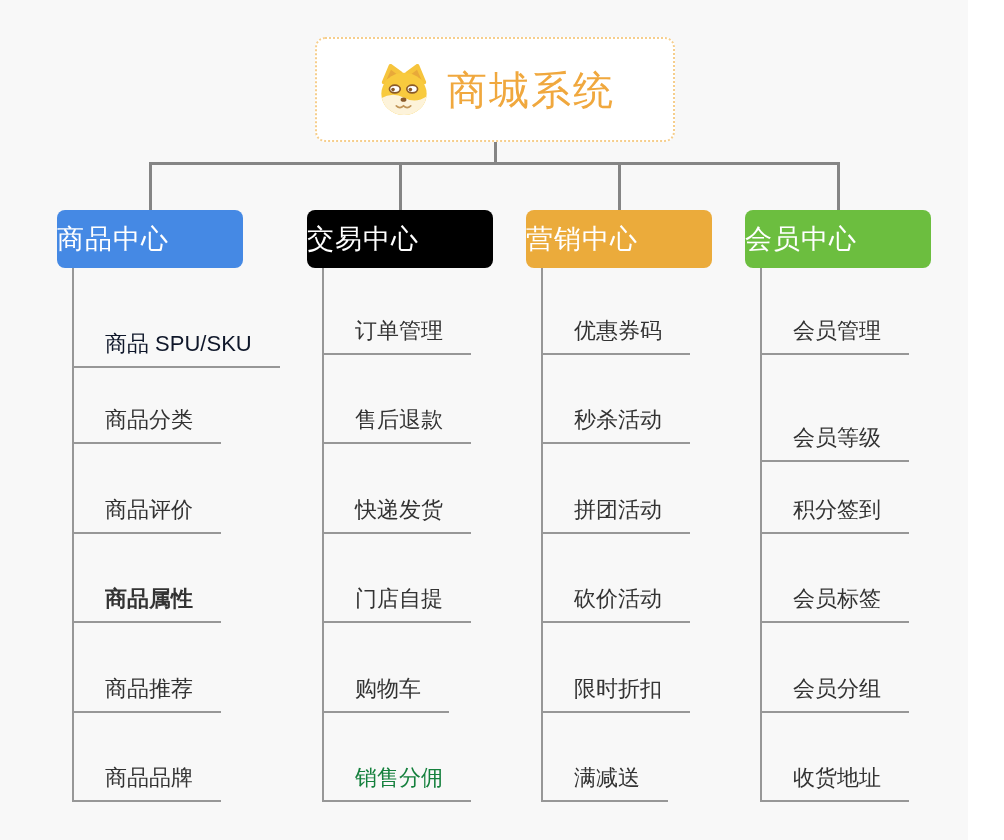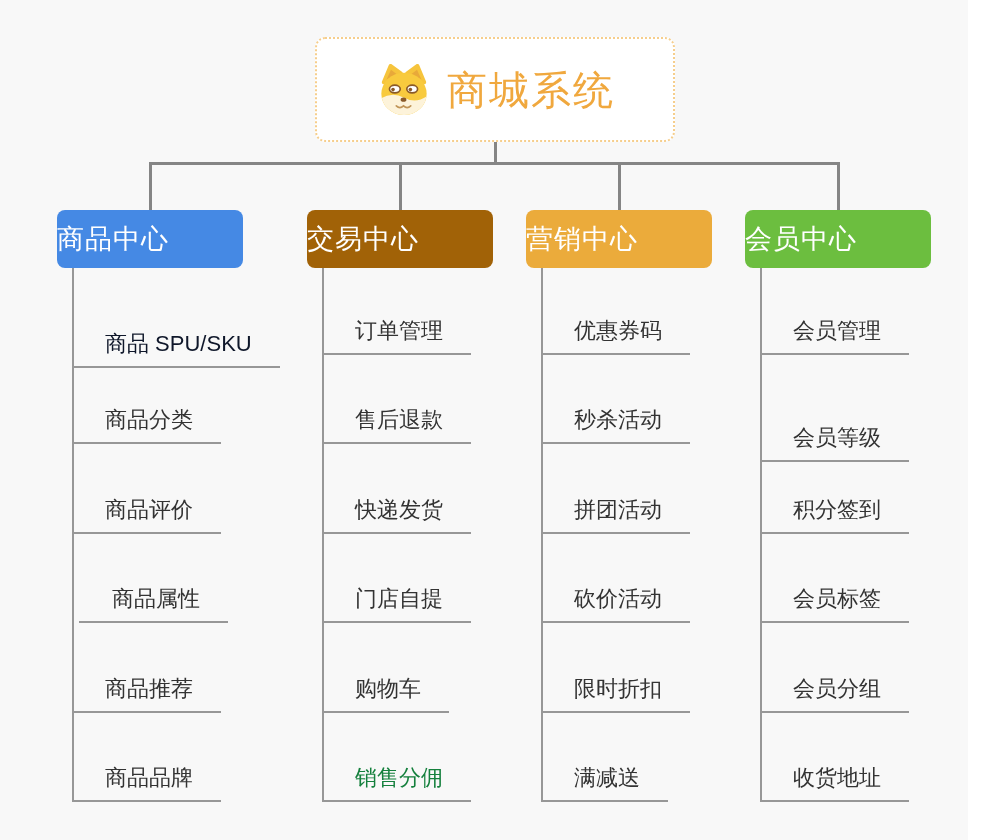--- a/index.html
+++ b/index.html
@@ -118,31 +118,31 @@
       <div class="spine" style="left: 72px; top: 268px; height: 532px; background: rgb(151, 151, 151);"></div>
       <div class="child" style="left: 72px; top: 322px; border-bottom-color: rgb(151, 151, 151); color: #0f172a;">
         <span>商品 SPU/SKU</span>
       </div>
       <div class="child" style="left: 72px; top: 398px; border-bottom-color: rgb(151, 151, 151); color: rgb(51, 51, 51);">
         <span>商品分类</span>
       </div>
       <div class="child" style="left: 72px; top: 488px; border-bottom-color: rgb(151, 151, 151); color: rgb(51, 51, 51);">
         <span>商品评价</span>
       </div>
-      <div class="child" style="left: 79px; top: 577px; border-bottom-color: rgb(151, 151, 151); color: rgb(51, 51, 51);">
+      <div class="child" style="left: 72px; top: 577px; border-bottom-color: rgb(151, 151, 151); color: rgb(51, 51, 51); font-weight: bold;">
         <span>商品属性</span>
       </div>
       <div class="child" style="left: 72px; top: 667px; border-bottom-color: rgb(151, 151, 151); color: rgb(51, 51, 51);">
         <span>商品推荐</span>
       </div>
       <div class="child" style="left: 72px; top: 756px; border-bottom-color: rgb(151, 151, 151); color: rgb(51, 51, 51);">
         <span>商品品牌</span>
       </div>
       <div class="vline" style="left: 398.5px; top: 162px; width: 3px; height: 48px; background: rgb(133, 133, 133);"></div>
-      <div class="branch-box" style="left: 307px; background: #a16207;">
+      <div class="branch-box" style="left: 307px; background: #000000;">
         <span>交易中心</span>
       </div>
       <div class="spine" style="left: 322px; top: 268px; height: 532px; background: rgb(151, 151, 151);"></div>
       <div class="child" style="left: 322px; top: 309px; border-bottom-color: rgb(151, 151, 151); color: rgb(51, 51, 51);">
         <span>订单管理</span>
       </div>
       <div class="child" style="left: 322px; top: 398px; border-bottom-color: rgb(151, 151, 151); color: rgb(51, 51, 51);">
         <span>售后退款</span>
       </div>
       <div class="child" style="left: 322px; top: 488px; border-bottom-color: rgb(151, 151, 151); color: rgb(51, 51, 51);">

